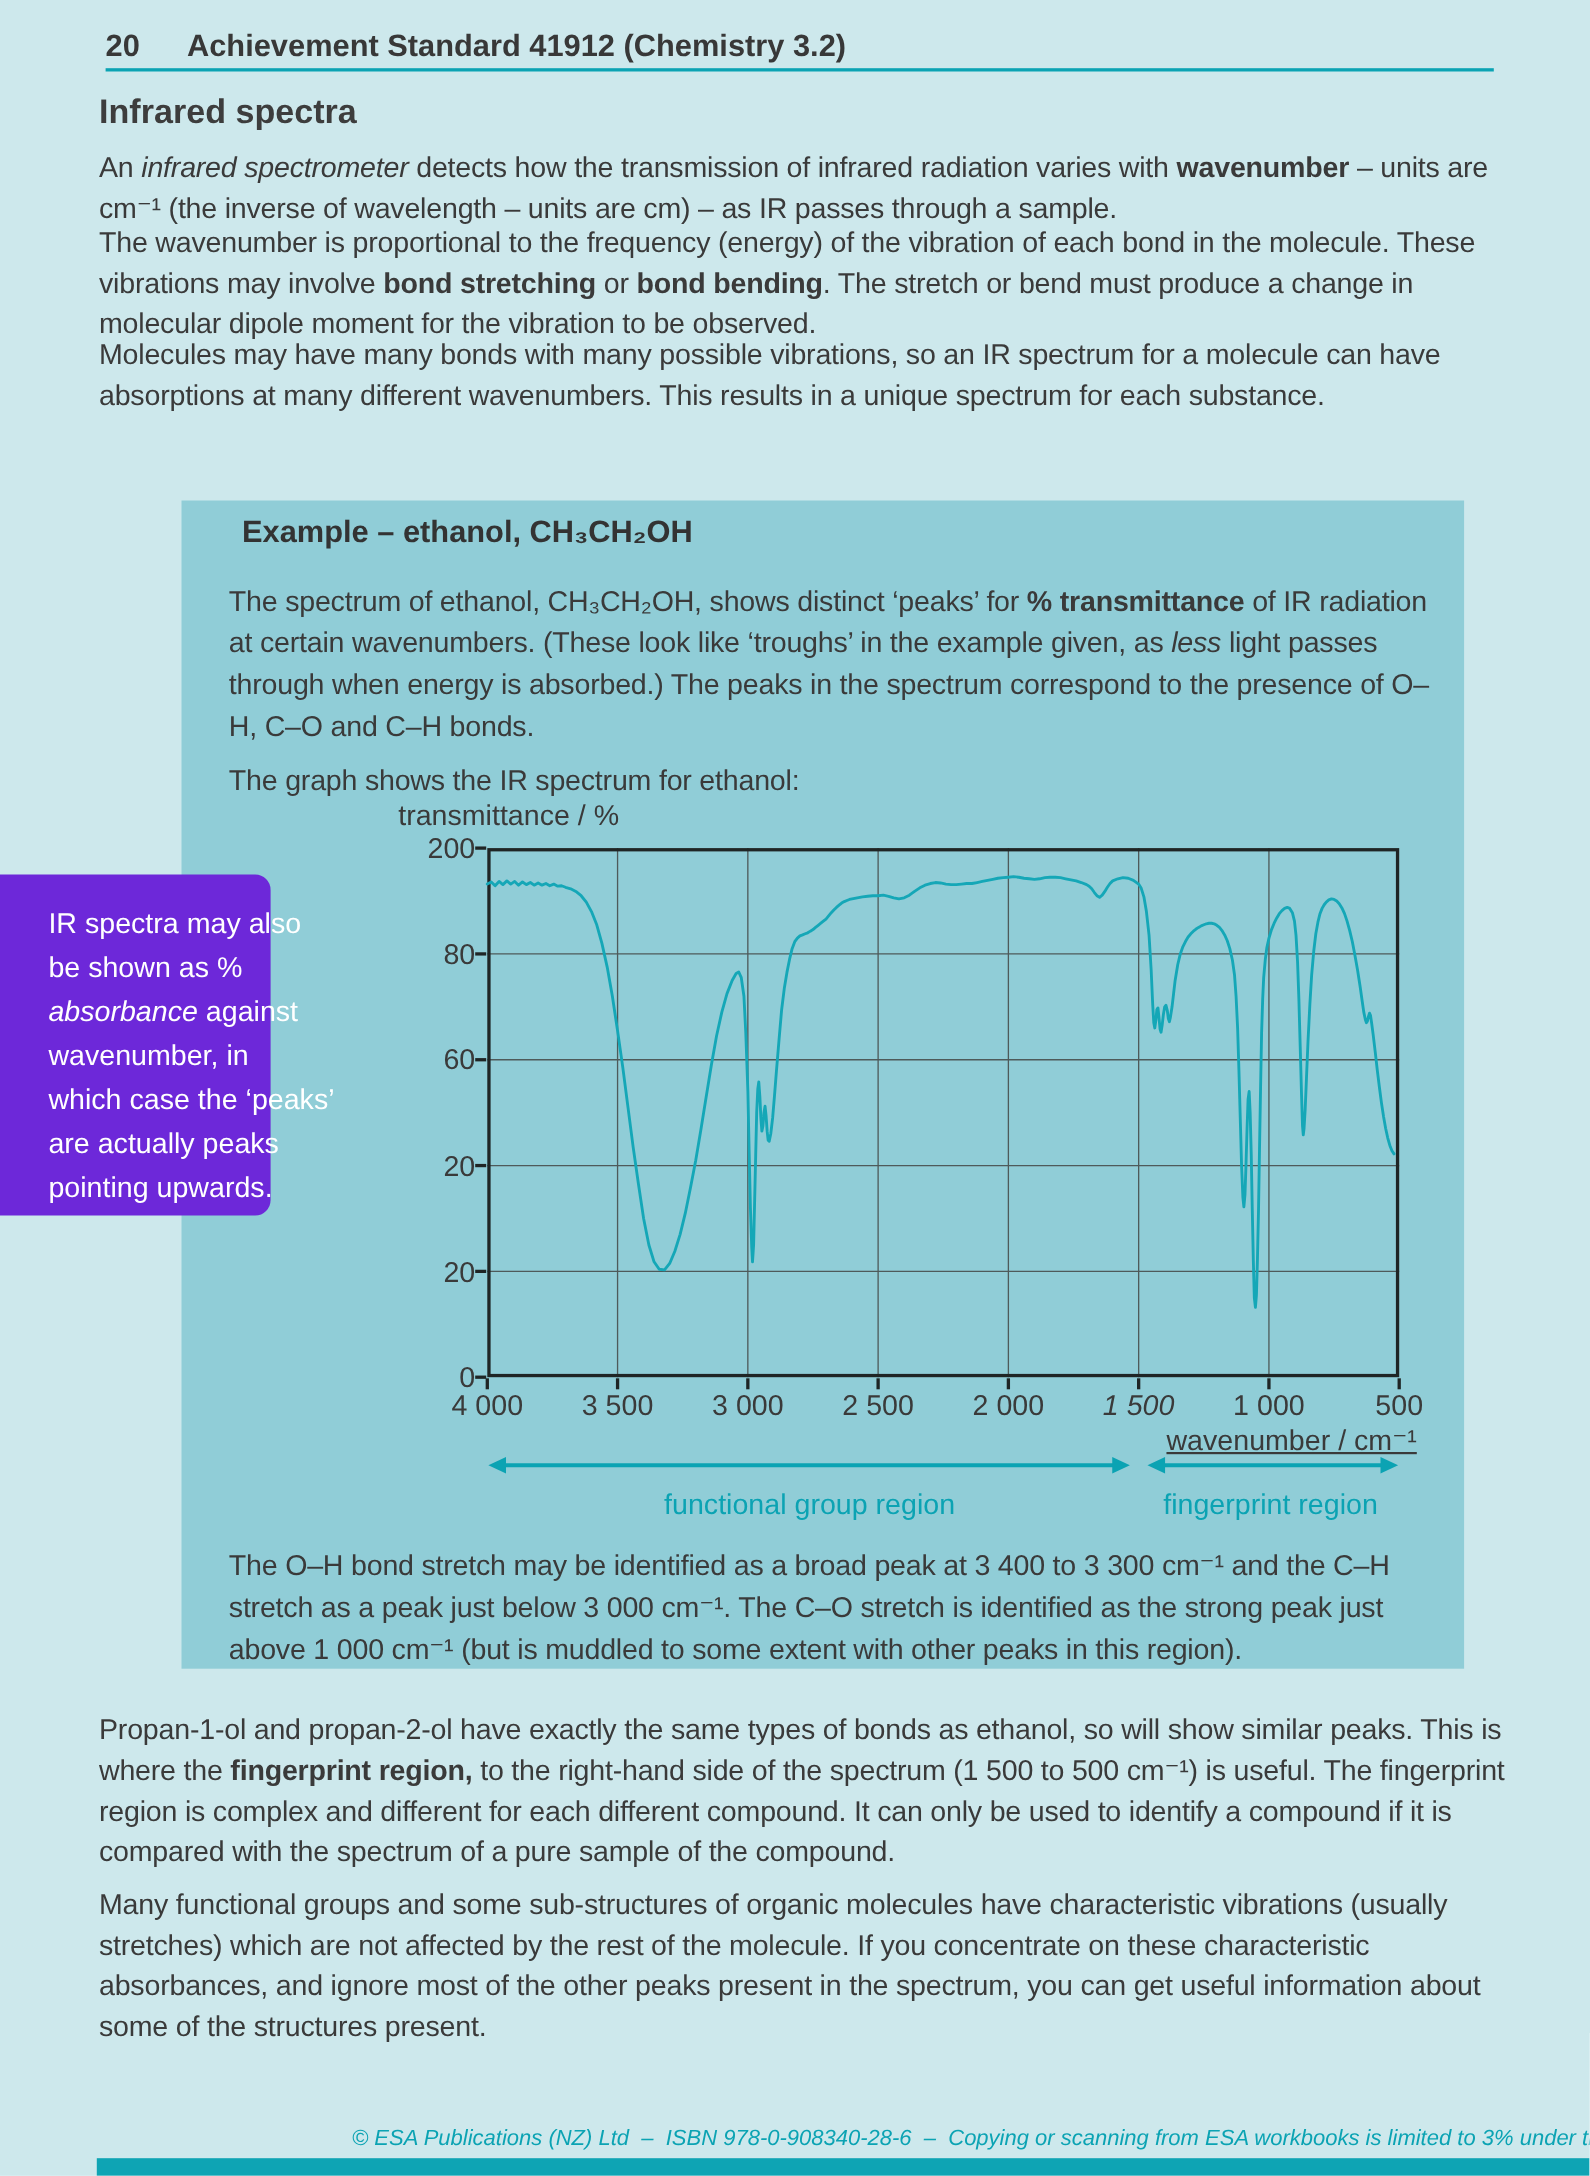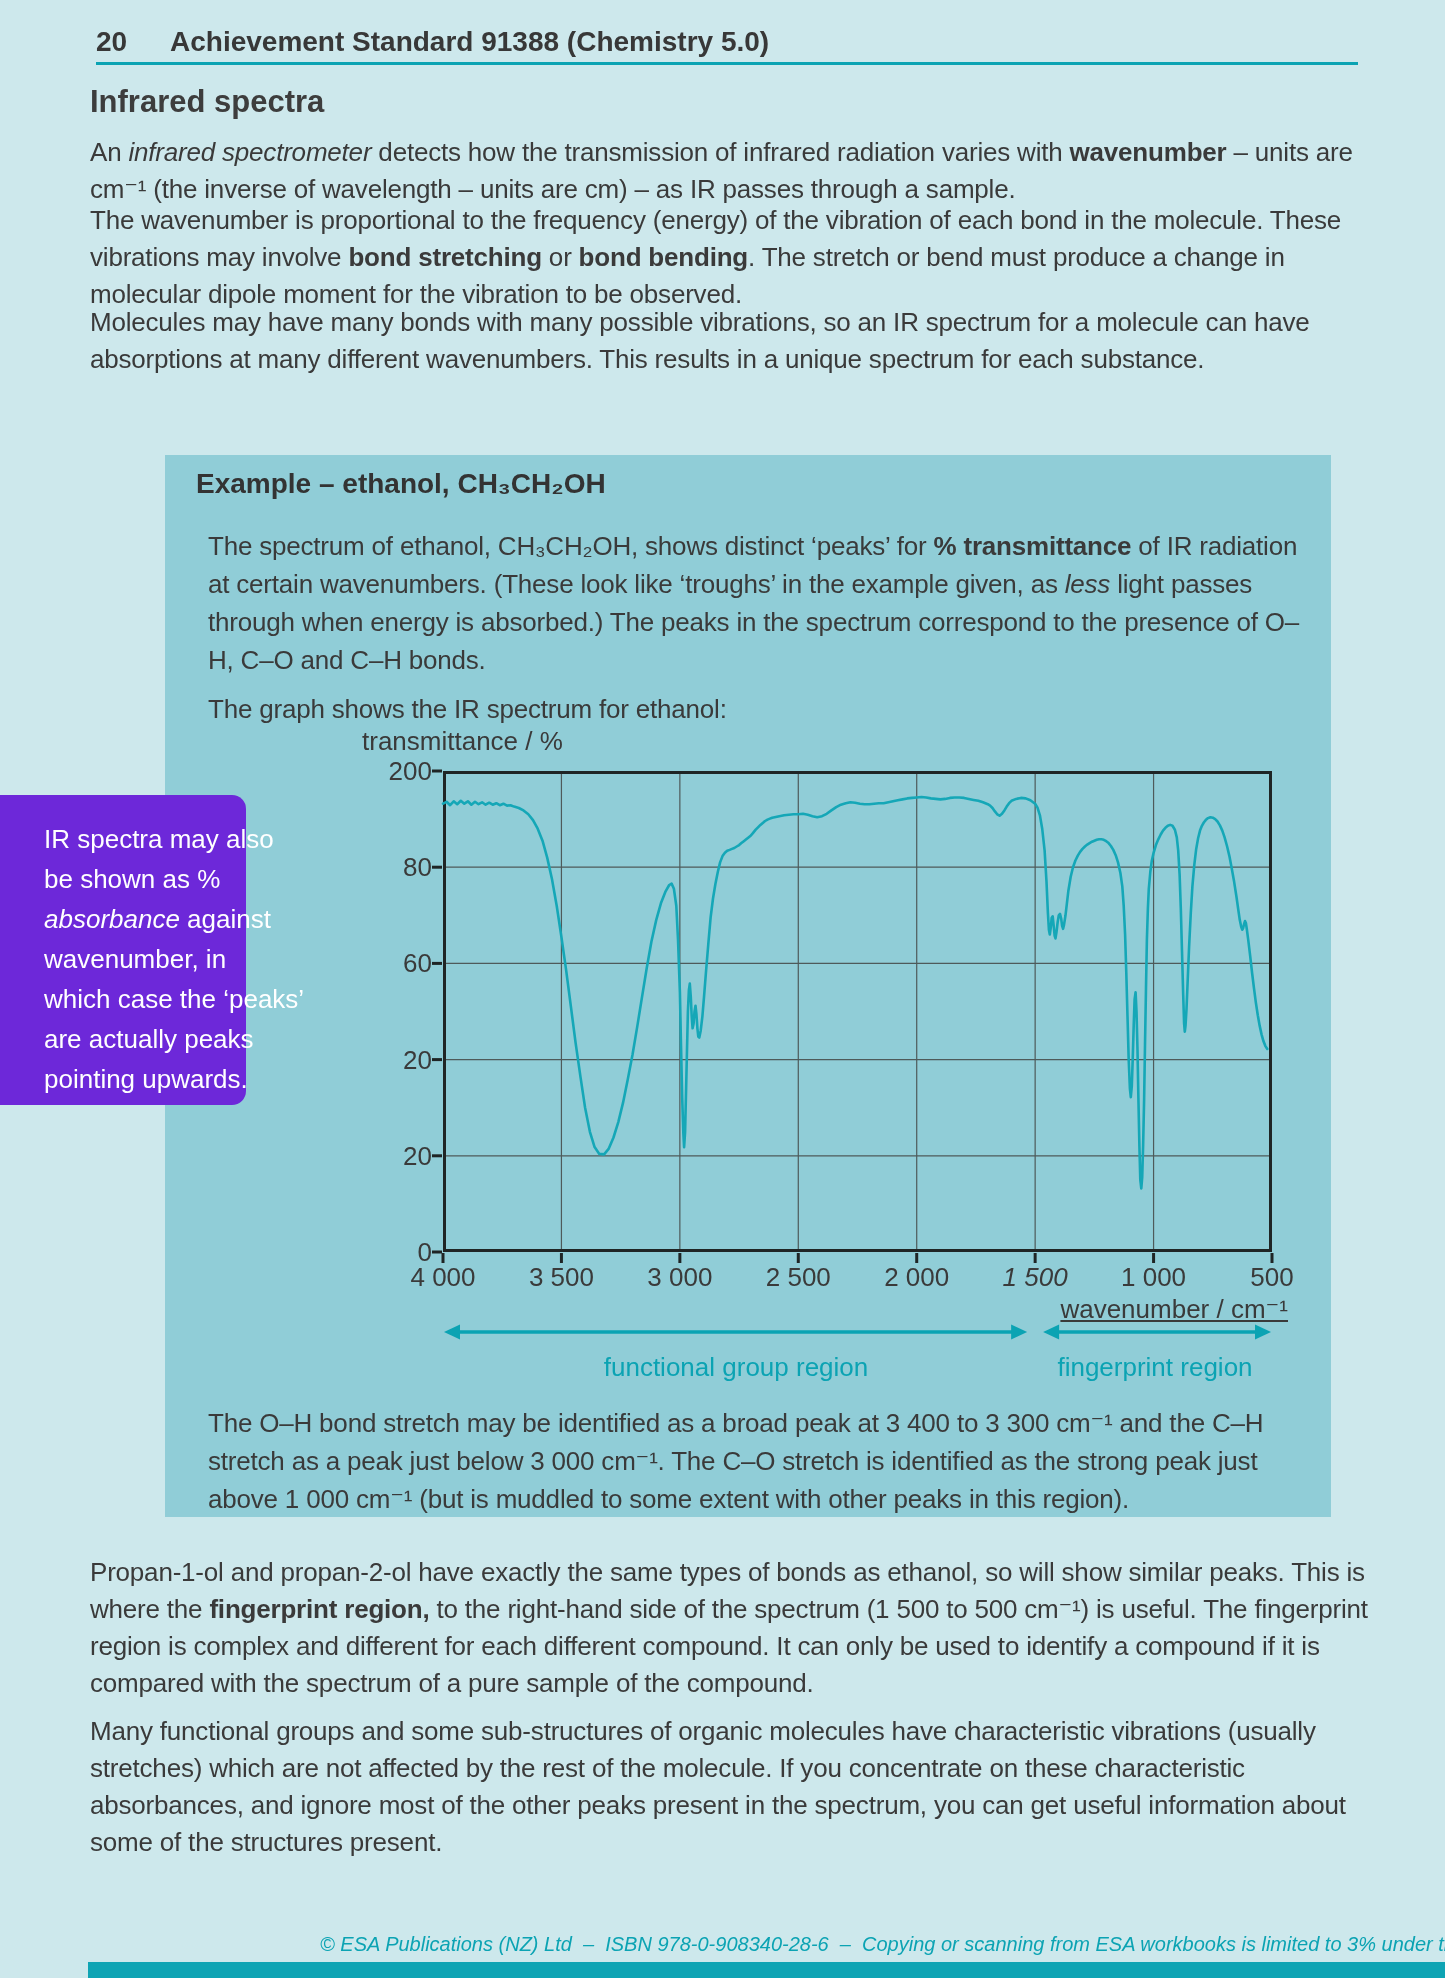--- a/index.html
+++ b/index.html
@@ -16,21 +16,21 @@
   .i{font-style:italic;}
   .page-num{left:96px;top:26px;font-size:28px;font-weight:bold;color:#383838;}
   .header-title{left:170px;top:26px;font-size:28px;font-weight:bold;color:#383838;}
   .header-rule{left:96px;top:62px;width:1262px;height:3px;background:#0ba3b3;}
   .heading{left:90px;top:84px;font-size:31px;font-weight:bold;color:#3d3d3d;margin:0;}
   .para{font-size:26px;line-height:37px;letter-spacing:-0.2px;color:#3a3a3a;}
   .p1{left:90px;top:134px;width:1278px;}
   .p2{left:90px;top:202px;width:1278px;}
   .p3{left:90px;top:304px;width:1278px;}
   .example-box{left:165px;top:455px;width:1166px;height:1062px;background:#90cdd7;}
-  .example-title{left:196px;top:468px;font-size:28px;font-weight:bold;color:#333;}
+  .example-title{left:220px;top:468px;font-size:28px;font-weight:bold;color:#333;}
   .ep1{left:208px;top:527px;width:1092px;line-height:38px;}
   .ep2{left:208px;top:691px;width:1092px;}
   .ylab-title{left:362px;top:726px;font-size:26px;color:#3a3a3a;}
   .plot-svg{left:443px;top:771px;width:829px;height:481px;overflow:visible;}
   .ytick{position:absolute;width:66px;text-align:right;font-size:26px;color:#3a3a3a;}
   .xtick{position:absolute;width:120px;text-align:center;font-size:26px;color:#3a3a3a;}
   .xlab-title{left:900px;top:1294px;width:388px;text-align:right;font-size:26px;color:#3a3a3a;text-decoration:underline;}
   .arrows-svg{left:443px;top:1324px;width:829px;height:28px;overflow:visible;}
   .region-label{font-size:26px;color:#0ba3b3;text-align:center;}
   .rl1{left:486px;top:1352px;width:500px;}
@@ -46,21 +46,21 @@
   .p5{left:90px;top:1713px;width:1285px;}
   .footer{left:320px;top:1933px;font-size:20px;font-style:italic;color:#0ba3b3;white-space:pre;}
   .bottom-bar{left:88px;top:1962px;width:1357px;height:16px;background:#0ea4b4;}
 </style>
 </head>
 <body>
 
 <div class="page">
 
   <div class="abs page-num">20</div>
-  <div class="abs header-title">Achievement Standard 91388 (Chemistry 5.0)</div>
+  <div class="abs header-title">Achievement Standard 41912 (Chemistry 3.2)</div>
   <div class="abs header-rule"></div>
 
   <h1 class="abs heading">Infrared spectra</h1>
 
   <div class="abs para p1"><span>An </span><span class="i">infrared spectrometer</span><span> detects how the transmission of infrared radiation varies with </span><span class="b">wavenumber</span><span> – units are cm⁻¹ (the inverse of wavelength – units are cm) – as IR passes through a sample.</span></div>
   <div class="abs para p3"><span>Molecules may have many bonds with many possible vibrations, so an IR spectrum for a molecule can have absorptions at many different wavenumbers. This results in a unique spectrum for each substance.</span></div>
   <div class="abs para p2"><span>The wavenumber is proportional to the frequency (energy) of the vibration of each bond in the molecule. These vibrations may involve </span><span class="b">bond stretching</span><span> or </span><span class="b">bond bending</span><span>. The stretch or bend must produce a change in molecular dipole moment for the vibration to be observed.</span></div>
 
   <div class="abs example-box"></div>
   <div class="abs example-title">Example – ethanol, CH₃CH₂OH</div>

